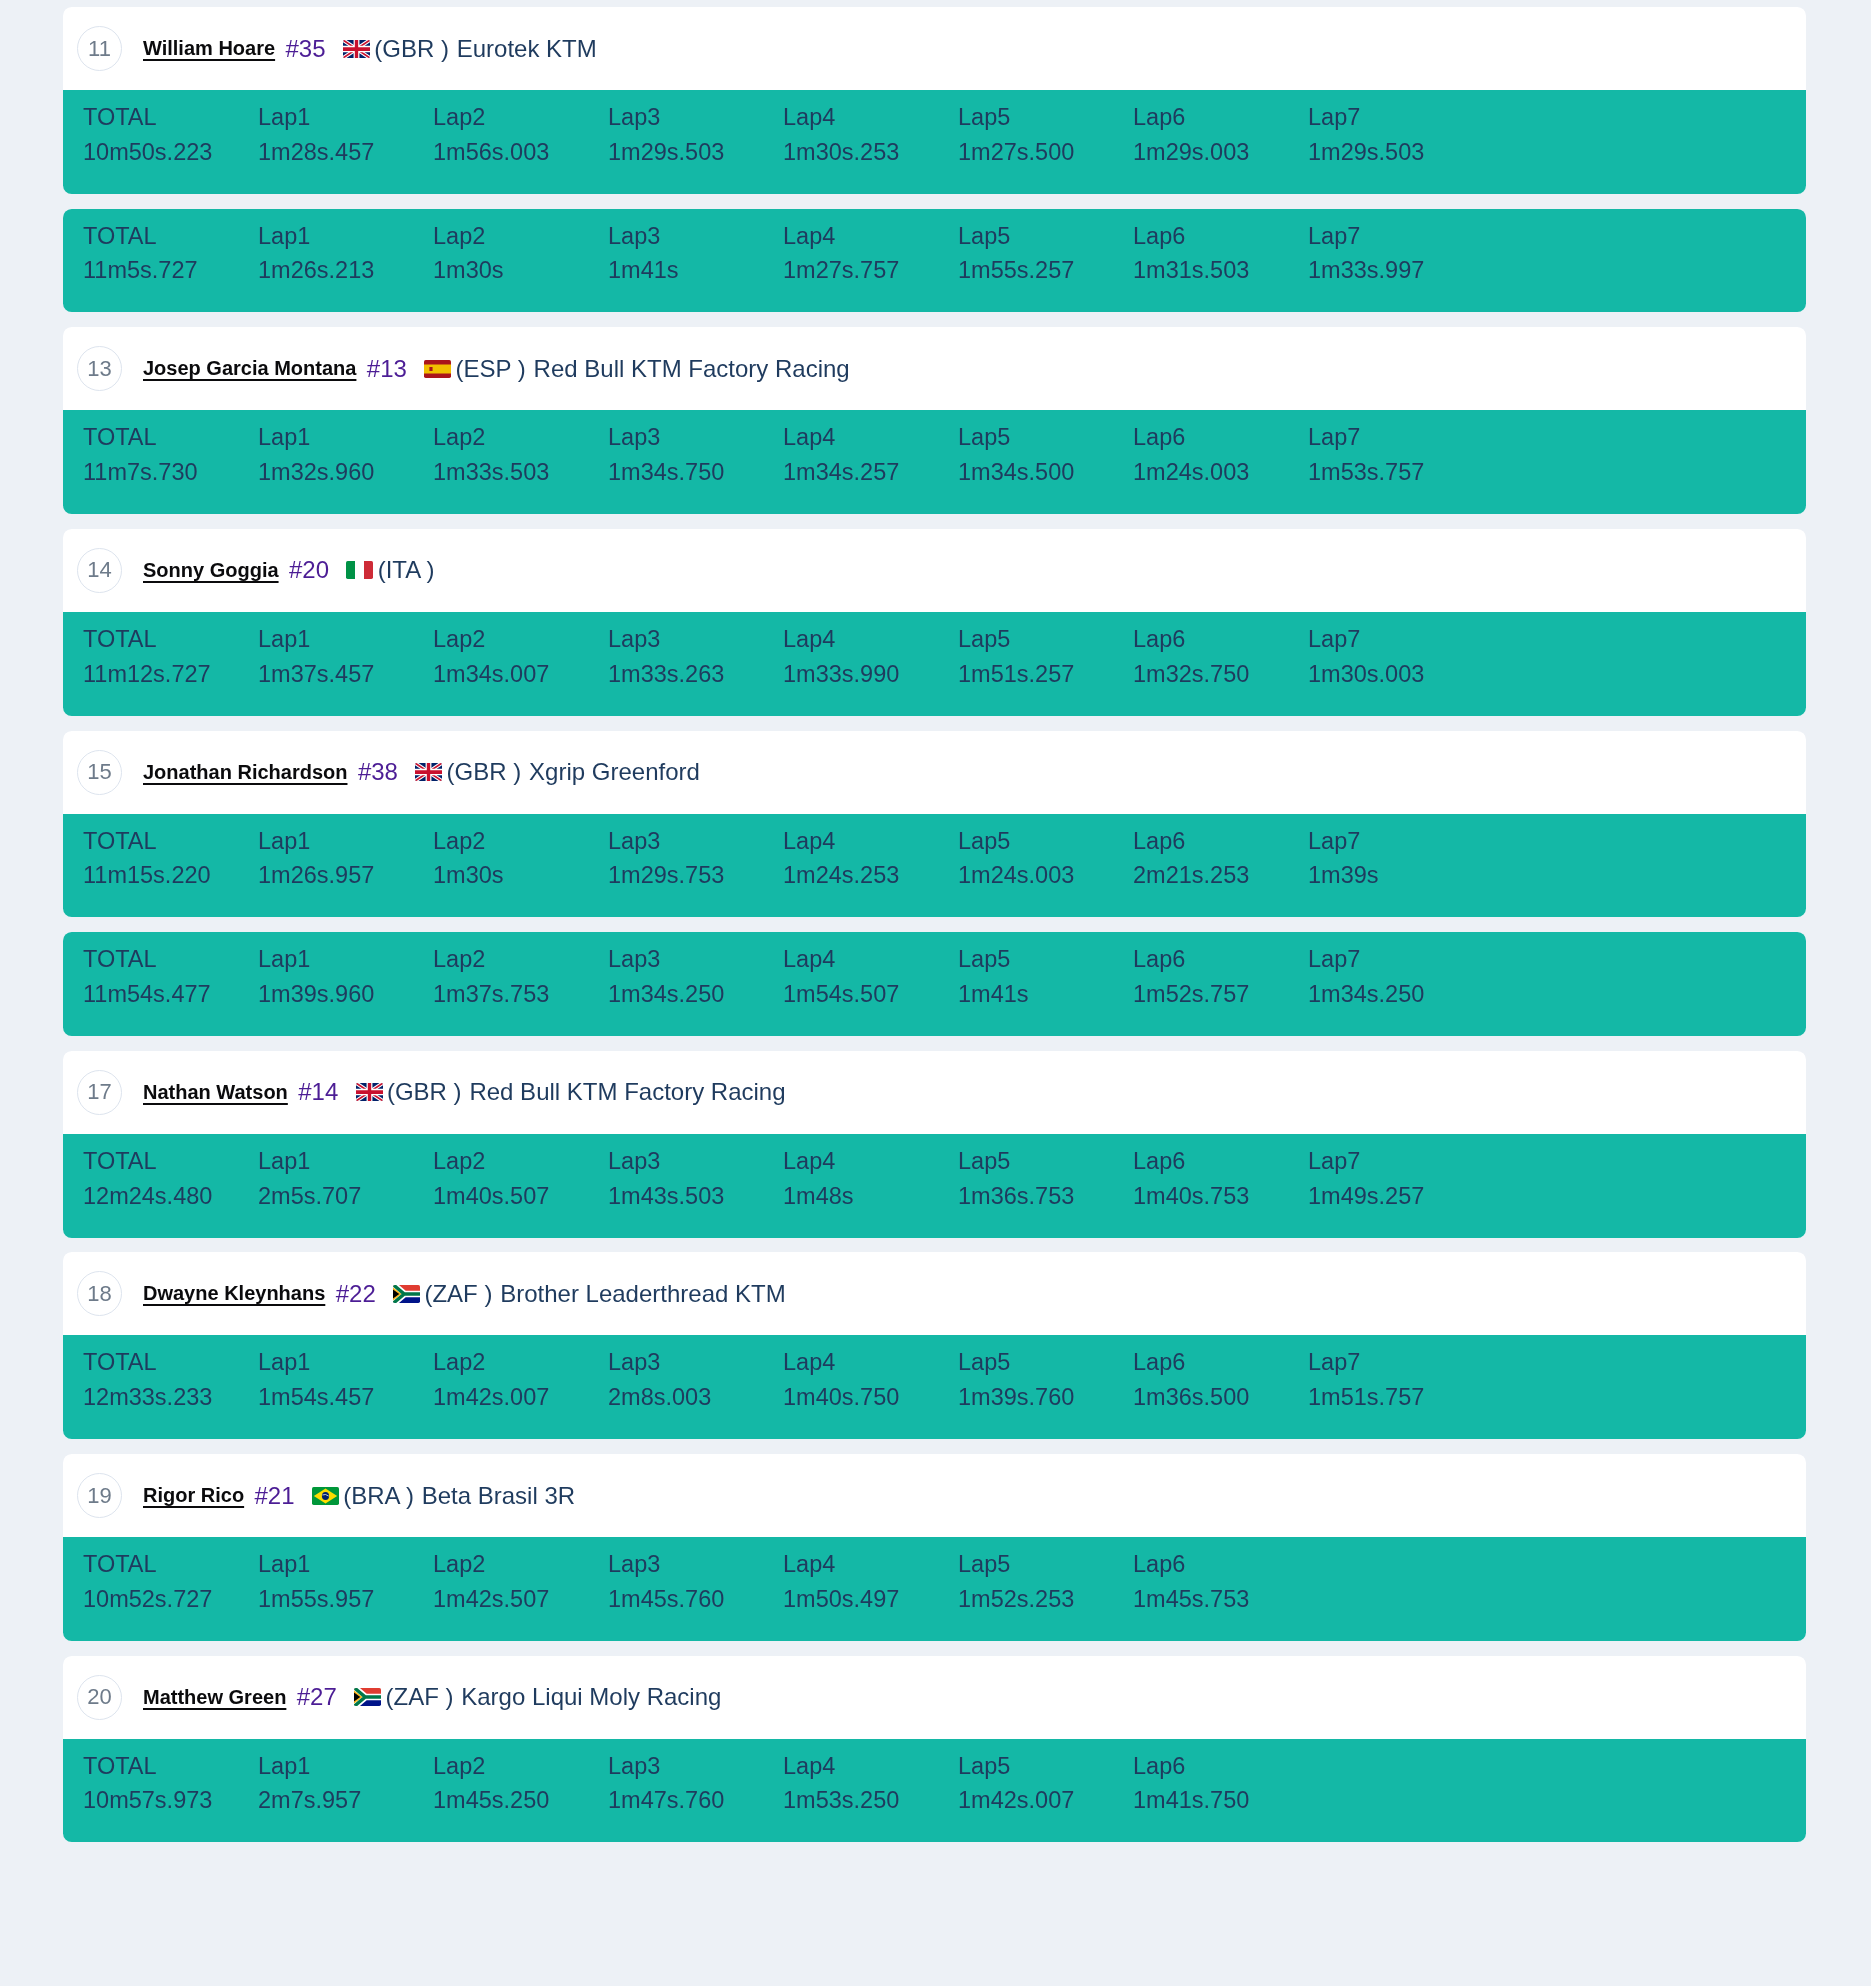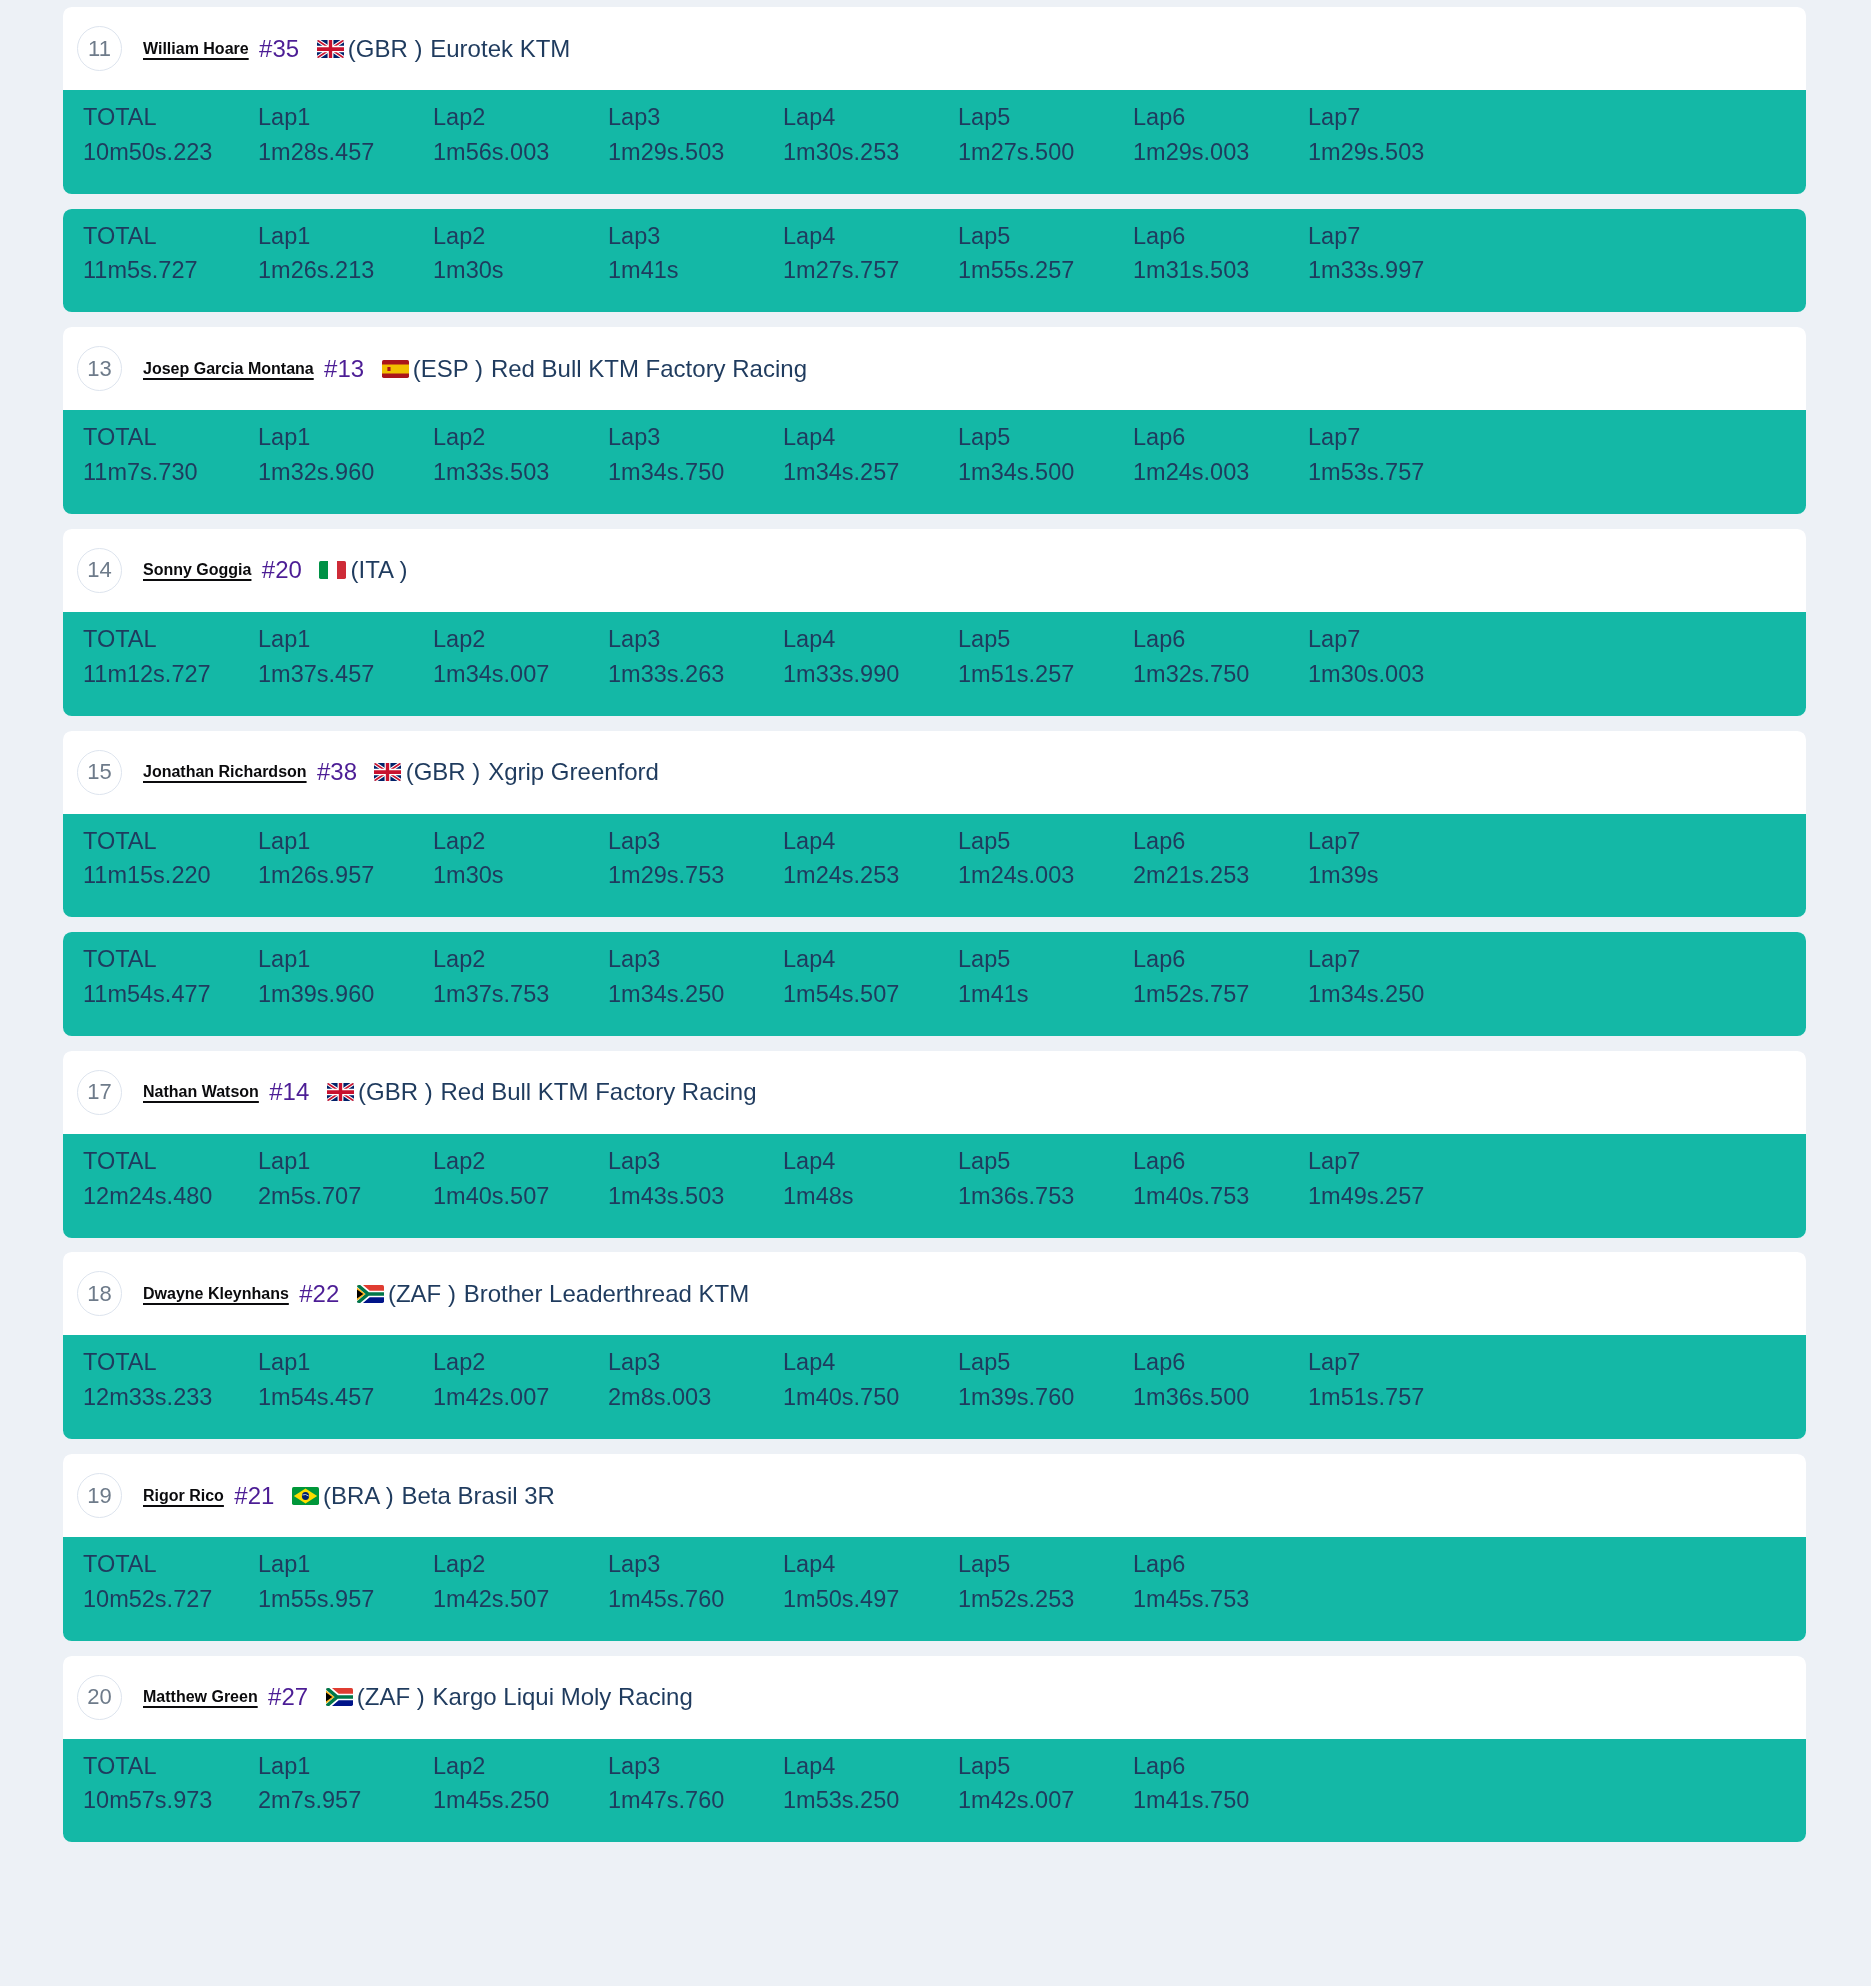--- a/index.html
+++ b/index.html
@@ -32,21 +32,21 @@
     display: flex;
     align-items: center;
     justify-content: center;
     color: #6e7b8a;
     font-size: 22px;
     flex: none;
     margin-right: 21px;
     background: #ffffff;
   }
   .name {
-    font-size: 16px;
+    font-size: 20px;
     font-weight: 700;
     color: #0b0b0d;
     text-decoration: underline;
     text-decoration-thickness: 1.7px;
     text-underline-offset: 3.5px;
     margin-right: 10.4px;
     cursor: pointer;
     white-space: nowrap;
   }
   .num {

